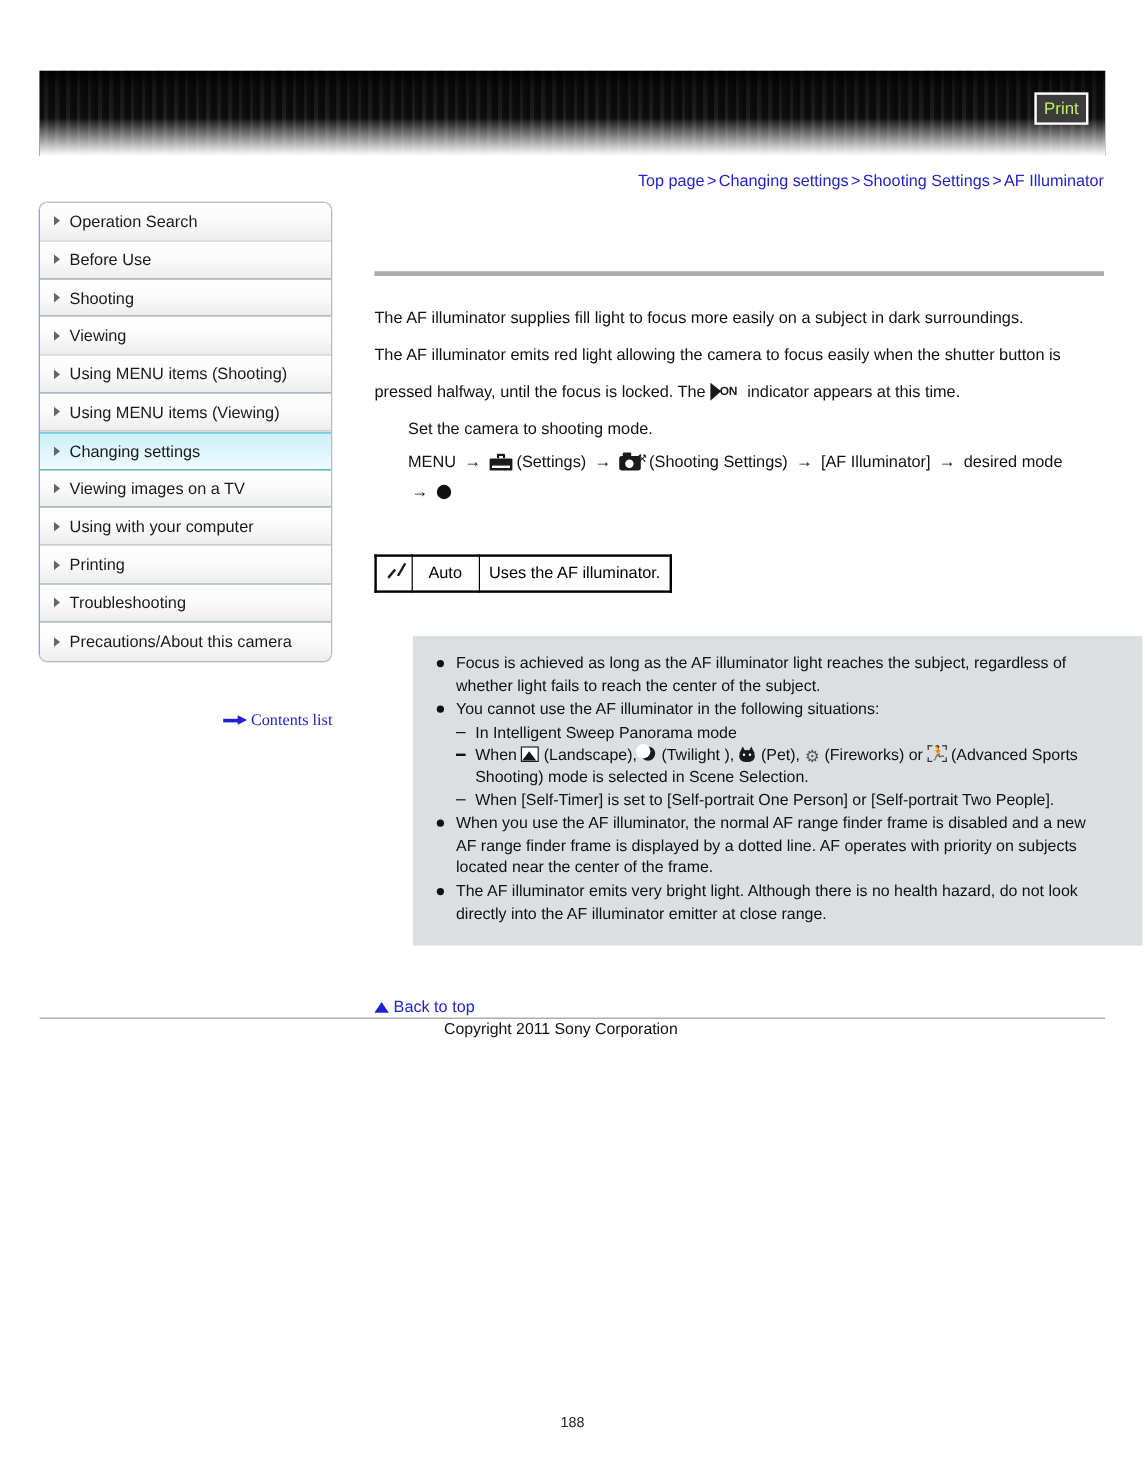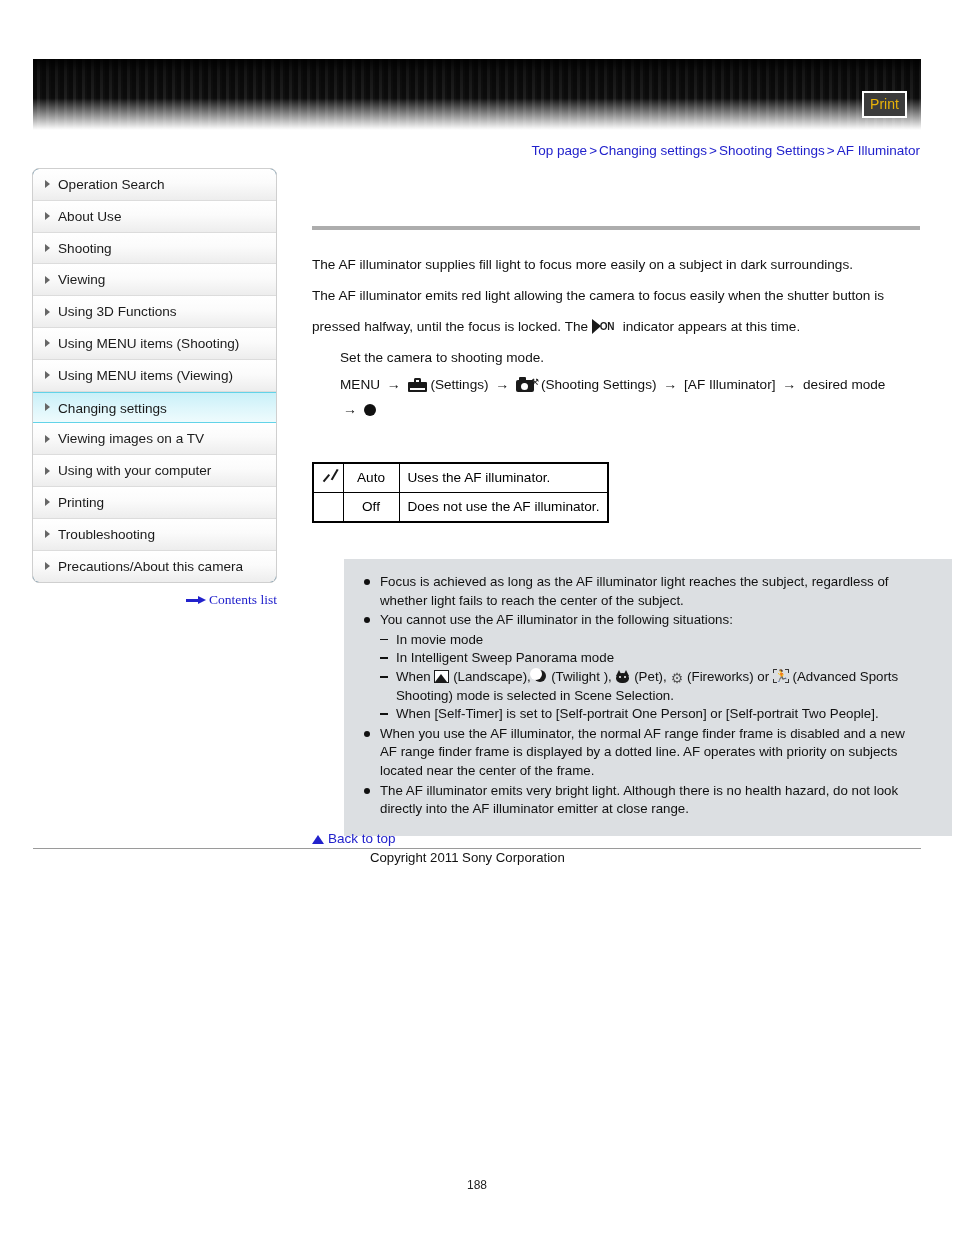--- a/index.html
+++ b/index.html
@@ -29,26 +29,26 @@
       linear-gradient(to bottom, #0a0a0a 0%, #2f2f2f 18%, #474747 55%, #4a4a4a 100%),
       repeating-linear-gradient(to right,
         #2b2b2b 0px, #2b2b2b 4px,
         #6e6e6e 4px, #6e6e6e 7px,
         #3a3a3a 7px, #3a3a3a 9px);
     background-blend-mode: normal, multiply, normal;
   }
   .print-button {
     position: absolute;
     right: 14px;
-    top: 32px;
+    top: 18px;
     width: 45px;
     height: 27px;
     border: 2px solid #ffffff;
     background: #3b3b3b;
-    color: #eab308;
+    color: #bef264;
     font-size: 14px;
     line-height: 23px;
     text-align: center;
     font-family: "Liberation Sans", sans-serif;
     cursor: pointer;
   }
 
   
   .breadcrumb {
     position: absolute;
@@ -501,33 +501,29 @@
   <a>Top page</a><span class="sep">&gt;</span><a>Changing settings</a><span class="sep">&gt;</span><a>Shooting Settings</a><span class="sep">&gt;</span><a>AF Illuminator</a>
 </div>
 
 <div class="sidebar">
   <div class="side-item">
     <span class="tri"></span>
     <span>Operation Search</span>
   </div>
   <div class="side-item">
     <span class="tri"></span>
-    <span>About Use</span>
+    <span>Before Use</span>
   </div>
   <div class="side-item">
     <span class="tri"></span>
     <span>Shooting</span>
   </div>
   <div class="side-item">
     <span class="tri"></span>
     <span>Viewing</span>
-  </div>
-  <div class="side-item">
-    <span class="tri"></span>
-    <span>Using 3D Functions</span>
   </div>
   <div class="side-item">
     <span class="tri"></span>
     <span>Using MENU items (Shooting)</span>
   </div>
   <div class="side-item">
     <span class="tri"></span>
     <span>Using MENU items (Viewing)</span>
   </div>
   <div class="side-item active">
@@ -603,43 +599,34 @@
 
   <table class="opt-table">
     <tbody>
       <tr>
         <td class="mark">
           <span class="check-mark"></span>
         </td>
         <td class="name">Auto</td>
         <td class="desc">Uses the AF illuminator.</td>
       </tr>
-      <tr>
-        <td class="mark"></td>
-        <td class="name">Off</td>
-        <td class="desc">Does not use the AF illuminator.</td>
-      </tr>
     </tbody>
   </table>
 
   <div class="notes-box">
     <ul>
       <li>
         <span class="bullet"></span>
         <span>Focus is achieved as long as the AF illuminator light reaches the subject, regardless of</span><br>
         <span>whether light fails to reach the center of the subject.</span>
       </li>
       <li>
         <span class="bullet"></span>
         <span>You cannot use the AF illuminator in the following situations:</span>
         <ul class="sub">
-          <li>
-            <span class="dash"></span>
-            <span>In movie mode</span>
-          </li>
           <li>
             <span class="dash"></span>
             <span>In Intelligent Sweep Panorama mode</span>
           </li>
           <li>
             <span class="dash"></span>
             <span>When</span>
             <span class="ico ico-mountain"></span>
             <span>(Landscape),</span>
             <span class="ico ico-moon"></span>

